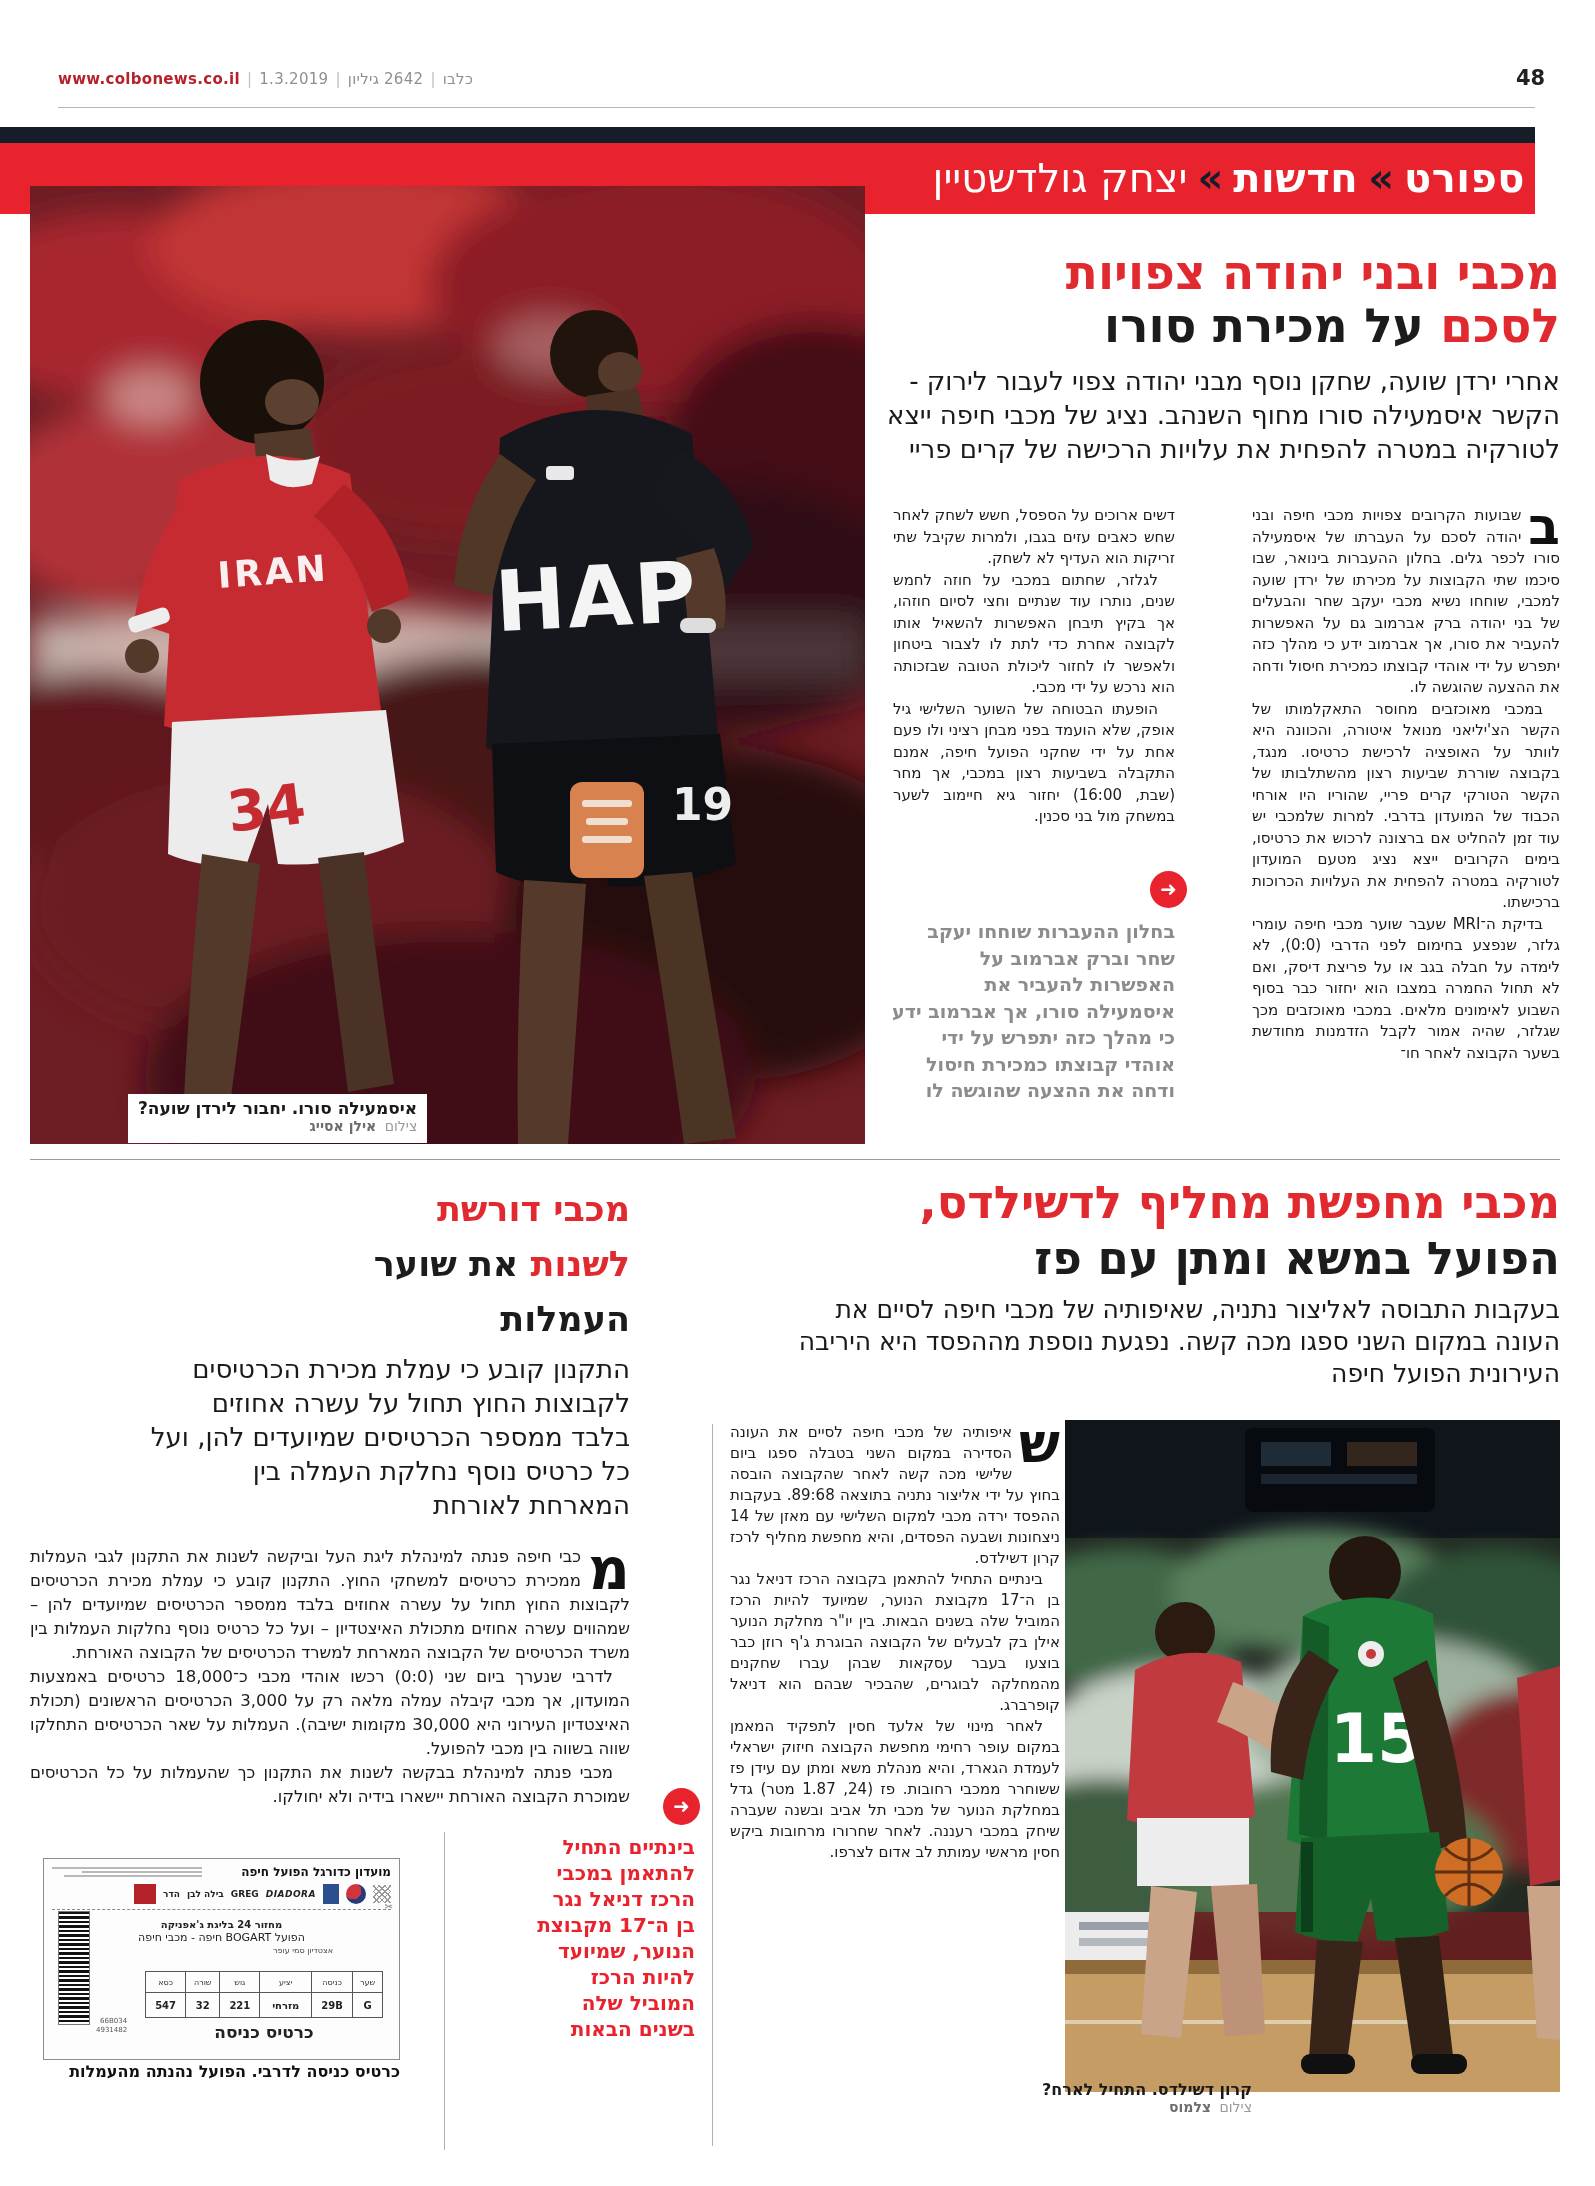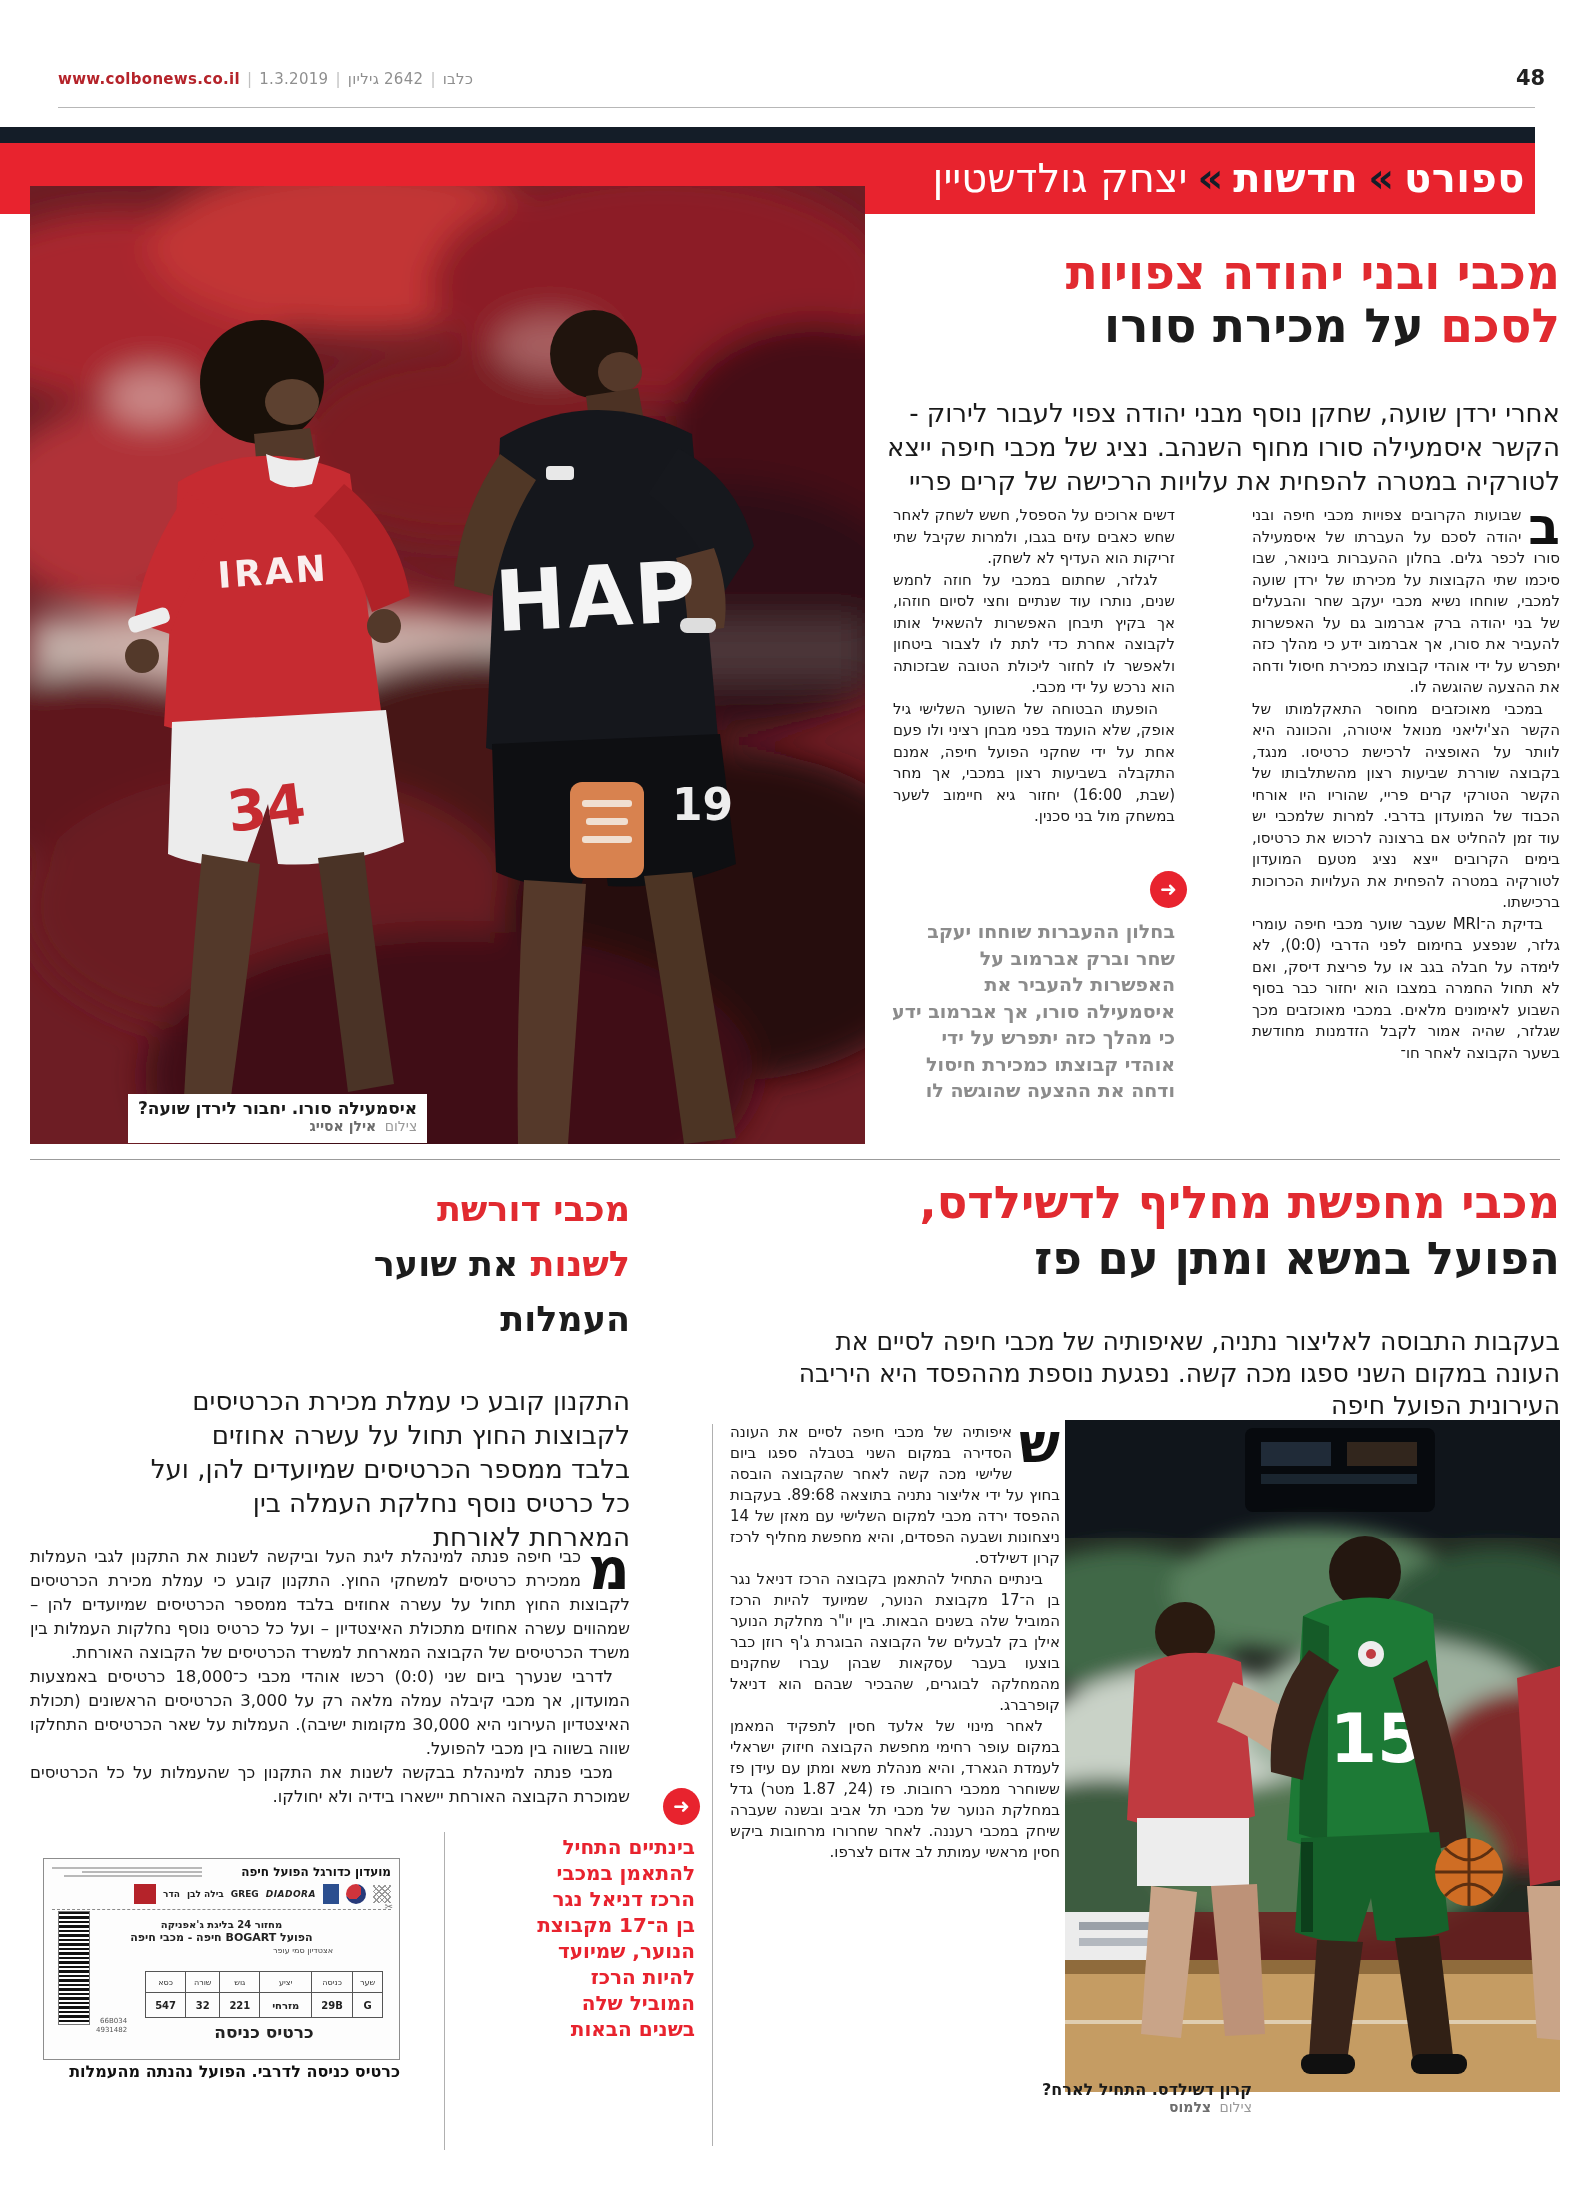--- a/index.html
+++ b/index.html
@@ -20,21 +20,21 @@
   .bar-red{left:0;top:143px;width:1535px;height:71px;background:#e8232e;}
   .bar-text{right:70px;top:152px;direction:rtl;color:#fff;font-size:40px;line-height:52px;white-space:nowrap;}
   .bar-strong{font-weight:bold;letter-spacing:.5px;}
   .bar-chev{color:#141d28;font-weight:bold;margin:0 10px;display:inline-block;}
   .bar-light{font-weight:normal;}
 
   
   .hl{direction:rtl;text-align:right;font-weight:bold;letter-spacing:0;}
   .hl .red{color:#e12a30;}
   .hl .blk{color:#1c1c1c;}
-  .subhead{direction:rtl;text-align:right;color:#1a1a1a;margin-top:32px;}
+  .subhead{direction:rtl;text-align:right;color:#1a1a1a;}
   .col{direction:rtl;text-align:justify;color:#1b1b1b;overflow:hidden;}
   .col p{margin:0;}
   .col p + p{text-indent:17px;}
   .dropcap{float:right;font-weight:bold;color:#111;margin-left:7px;}
   .vrule{width:1px;background:#b0b0b0;}
   .hrule{height:1px;background:#9b9b9b;}
 
   .pq-icon{width:37px;height:37px;border-radius:50%;background:#e8232e;color:#fff;
            text-align:center;line-height:37px;font-size:20px;font-weight:bold;direction:ltr;}
   .pq-gray{direction:rtl;text-align:right;color:#8c8c8c;font-weight:bold;font-size:19px;line-height:26.5px;}
@@ -92,21 +92,21 @@
   .t-crest{width:20px;height:20px;border-radius:50%;background:radial-gradient(circle at 35% 35%,#d0343c 0 45%,#273a7a 46% 100%);}
   .t-net{width:18px;height:18px;background:
       repeating-linear-gradient(45deg,#999 0 1px,transparent 1px 4px),
       repeating-linear-gradient(-45deg,#999 0 1px,transparent 1px 4px);}
   .t-bluebox{width:16px;height:20px;background:#2c4f8f;}
   .t-redbox{width:22px;height:20px;background:#b5232a;}
   .t-diadora{font-style:italic;letter-spacing:.5px;}
   .t-cut{border-top:1px dashed #8a8a8a;margin:4px 0 3px;position:relative;height:6px;}
   .t-sc{position:absolute;right:-2px;top:-9px;font-size:10px;color:#777;direction:ltr;}
   .t-round{text-align:center;font-weight:bold;font-size:10px;}
-  .t-match{text-align:center;font-weight:bold;font-size:11px;margin-top:1px;}
+  .t-match{text-align:center;font-weight:normal;font-size:11px;margin-top:1px;}
   .t-stadium{font-size:8px;color:#444;margin:2px 58px 16px 0;}
   .t-table{border-collapse:collapse;width:238px;margin:2px 8px 0 0;}
   .t-table th,.t-table td{border:1px solid #555;font-size:8px;text-align:center;padding:0;}
   .t-table th{height:20px;font-weight:normal;color:#333;}
   .t-table td{height:24px;font-weight:bold;font-size:10px;}
   .t-big{font-weight:bold;font-size:17px;text-align:center;width:238px;margin:4px 8px 0 0;}
   .t-barcode{position:absolute;left:14px;top:52px;width:30px;height:112px;border:1px solid #777;
       background:repeating-linear-gradient(180deg,#111 0 2px,#fff 2px 4px,#111 4px 7px,#fff 7px 9px);}
   .t-smallprint{position:absolute;left:52px;bottom:24px;font-size:7px;color:#555;direction:ltr;text-align:right;line-height:9px;}
   .ticket-cap{left:43px;top:2062px;width:357px;font-weight:bold;font-size:16px;color:#111;}

